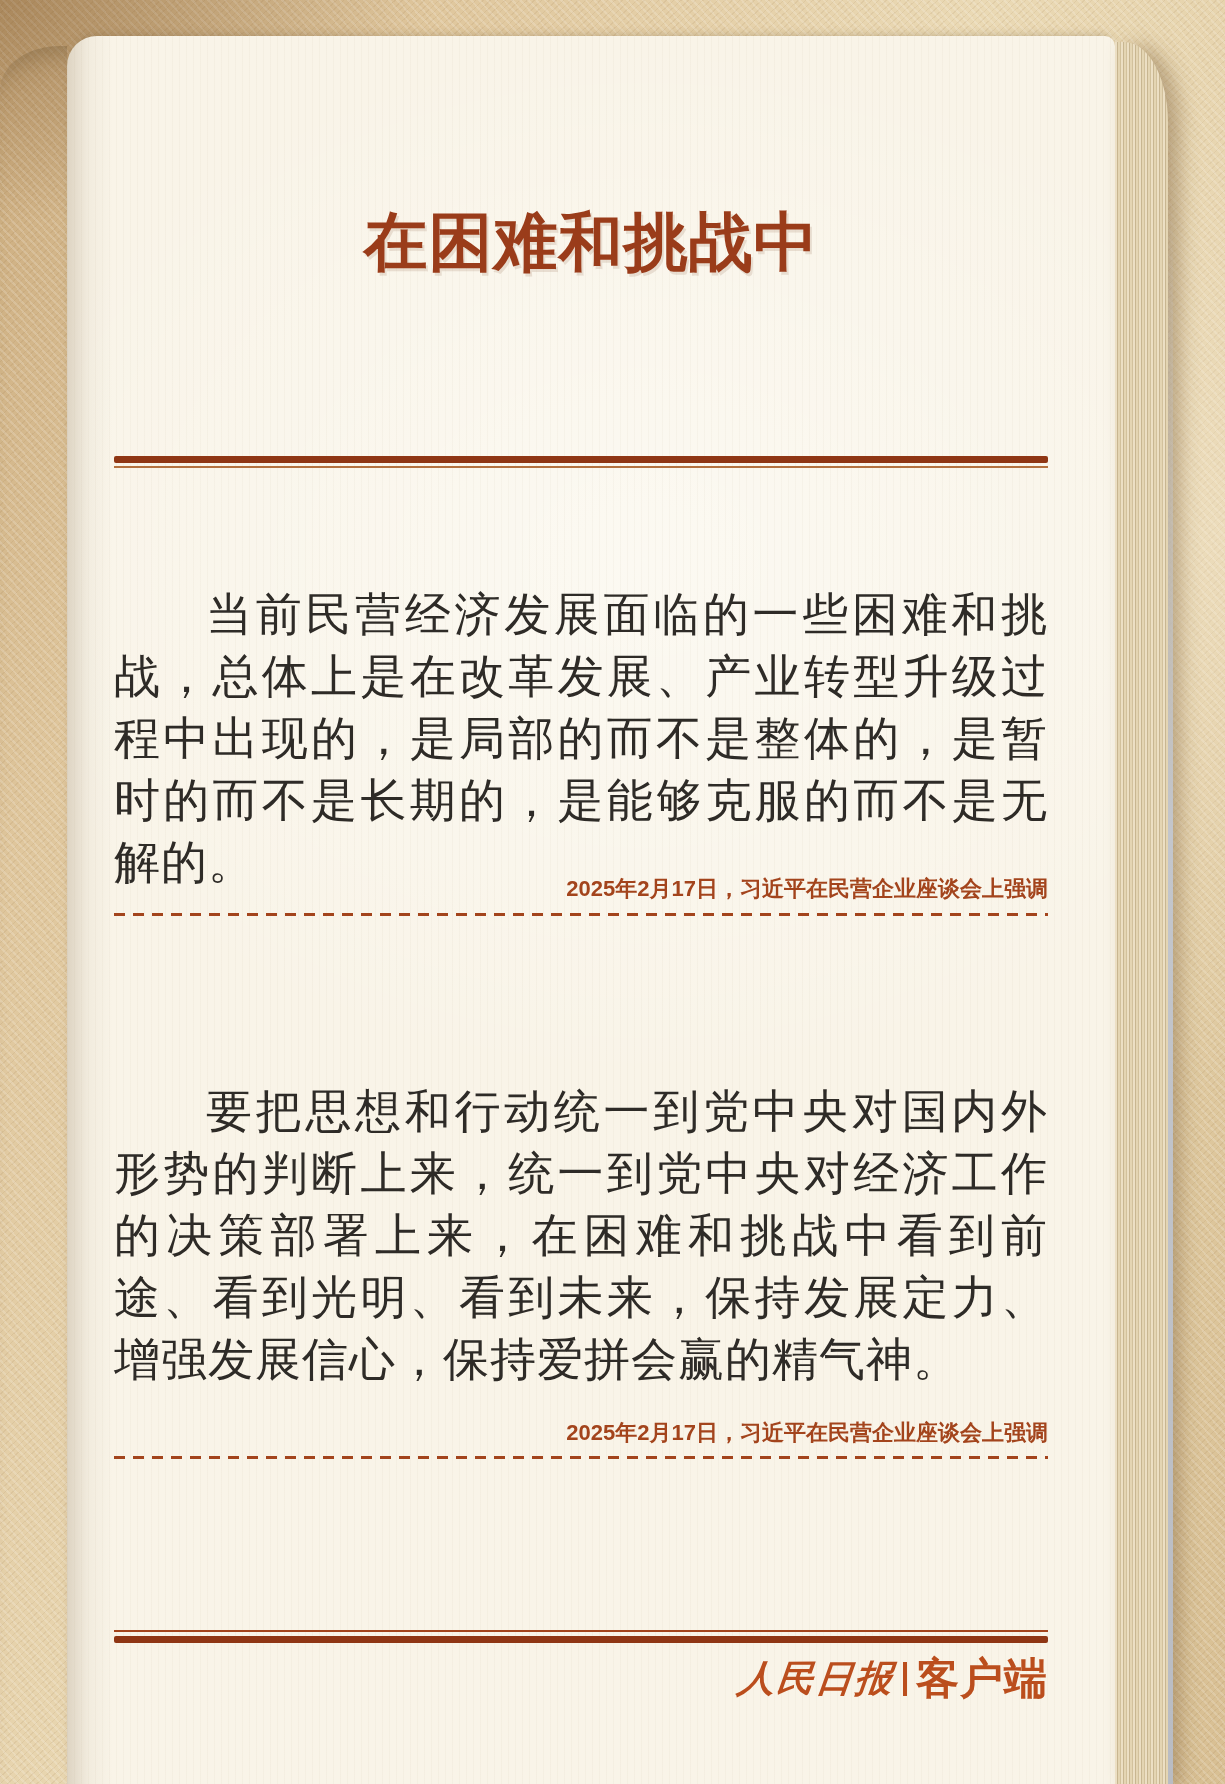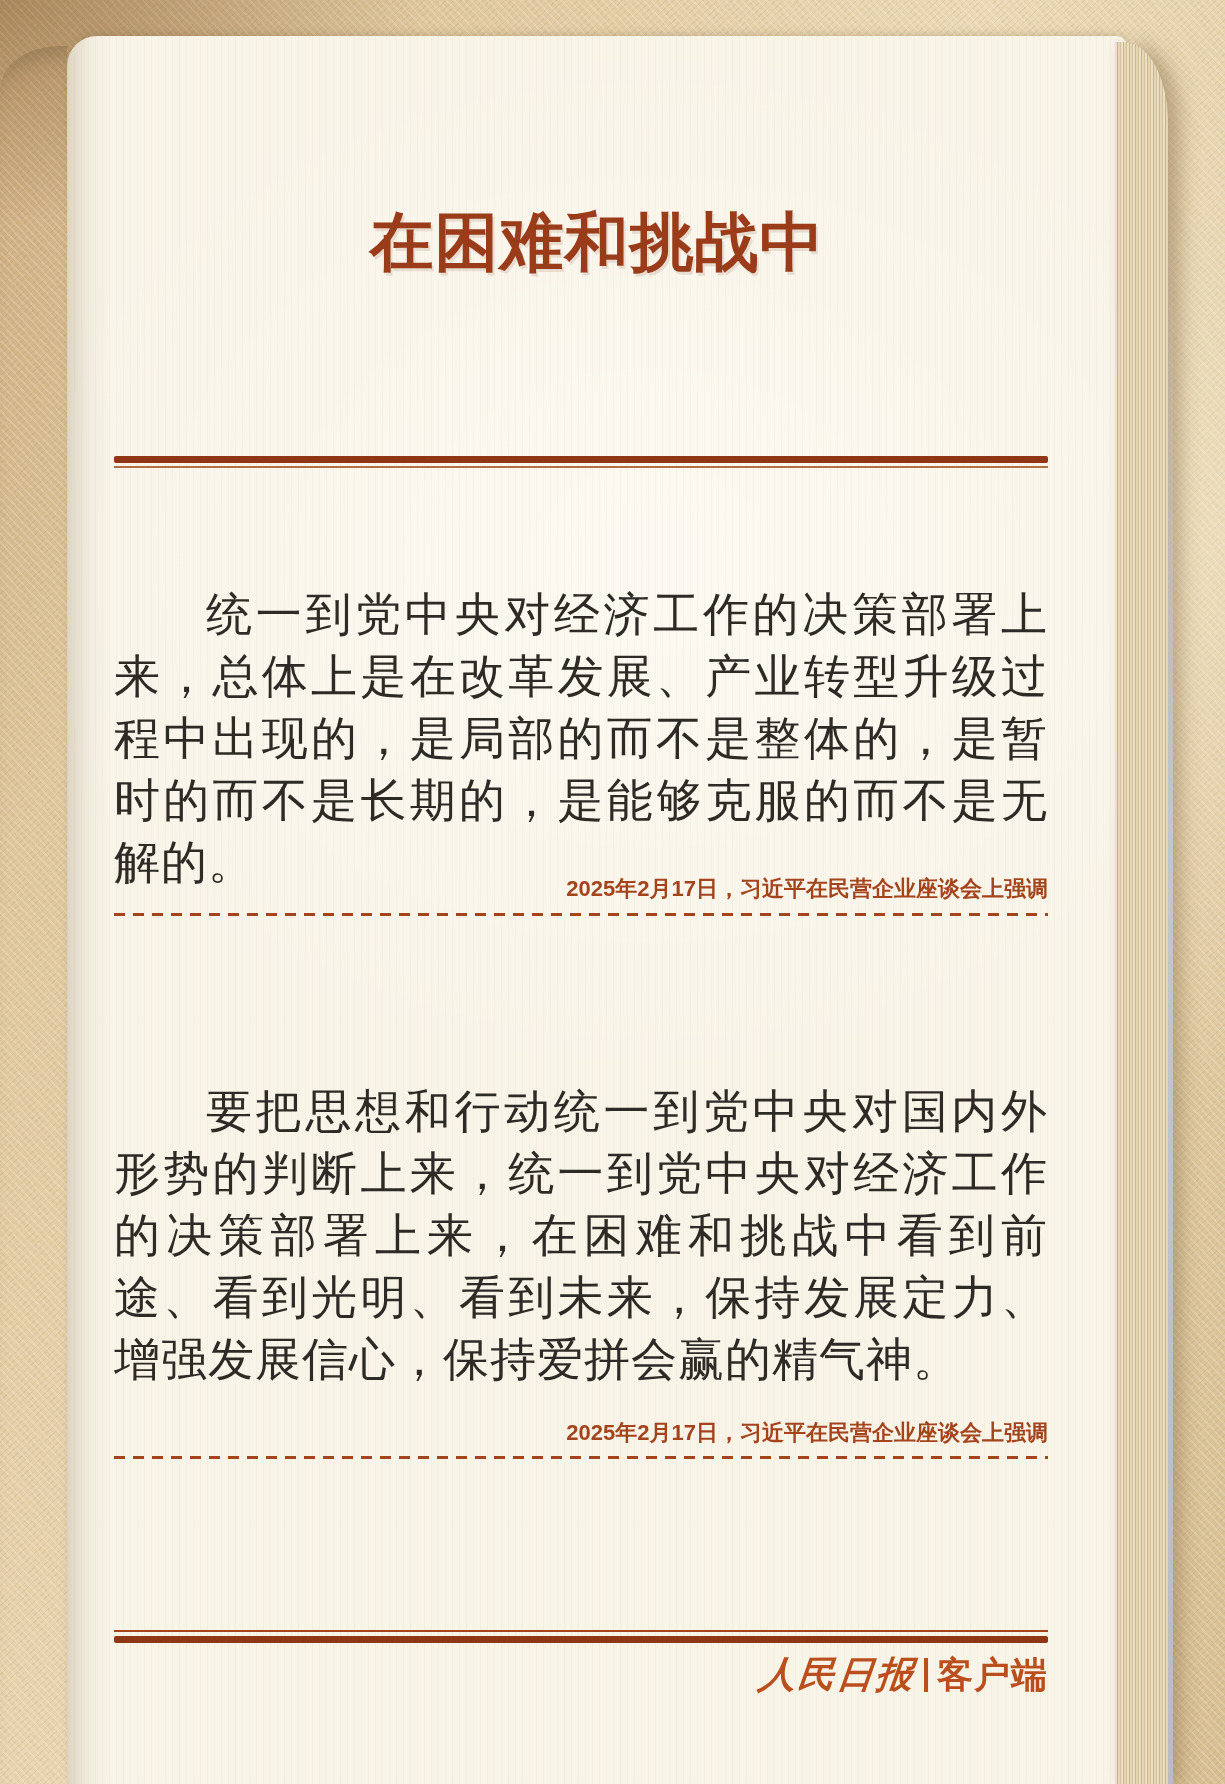--- a/index.html
+++ b/index.html
@@ -40,21 +40,20 @@
     left: 67px; top: 36px; bottom: 0;
     width: 1048px;
     background-color: #f9f4e8;
     background-image:
       linear-gradient(90deg, rgba(150,128,96,0.28) 0, rgba(150,128,96,0.07) 22px, rgba(150,128,96,0) 46px),
       repeating-linear-gradient(90deg, rgba(185,170,140,0.07) 0 1px, rgba(185,170,140,0) 1px 7px),
       radial-gradient(900px 700px at 55% 30%, rgba(255,255,252,0.5), rgba(255,255,252,0) 75%);
     border-top-left-radius: 30px;
     border-top-right-radius: 10px;
     box-shadow: 0 -6px 10px -6px rgba(110,85,50,0.35);
-    padding-left: 12px;
   }
 
   
   .stack-edge {
     position: absolute;
     left: 1115px; top: 42px; bottom: 0;
     width: 53px;
     background-color: #ddcfae;
     background-image:
       repeating-linear-gradient(90deg, #ecdfc4 0 2px, #c8b691 2px 3px, #e4d5b3 3px 5px, #d2c19c 5px 6px),
@@ -149,21 +148,21 @@
     font-style: italic;
     font-weight: 700;
     font-size: 37px;
     transform: skewX(-6deg);
     letter-spacing: 2px;
   }
   .brand-bar { width: 4px; height: 34px; background: #bb4e1d; }
   .brand-suffix {
     font-family: "Liberation Sans", sans-serif;
     font-weight: 900;
-    font-size: 36px;
+    font-size: 43px;
     letter-spacing: 1px;
   }
 </style>
 </head>
 <body>
 
 <div class="canvas">
 
   <div class="left-edge"></div>
 
@@ -172,21 +171,21 @@
       <div>在困难和挑战中</div>
     </div>
 
     <div class="content">
 
       <div class="rule-top">
         <div class="thick"></div>
         <div class="thin"></div>
       </div>
 
-      <div class="para para-1">统一到党中央对经济工作的决策部署上来，总体上是在改革发展、产业转型升级过程中出现的，是局部的而不是整体的，是暂时的而不是长期的，是能够克服的而不是无解的。</div>
+      <div class="para para-1">当前民营经济发展面临的一些困难和挑战，总体上是在改革发展、产业转型升级过程中出现的，是局部的而不是整体的，是暂时的而不是长期的，是能够克服的而不是无解的。</div>
       <div class="attribution attr-1">2025年2月17日，习近平在民营企业座谈会上强调</div>
       <div class="dash-rule dash-1"></div>
 
       <div class="para para-2">要把思想和行动统一到党中央对国内外形势的判断上来，统一到党中央对经济工作的决策部署上来，在困难和挑战中看到前途、看到光明、看到未来，保持发展定力、增强发展信心，保持爱拼会赢的精气神。</div>
       <div class="attribution attr-2">2025年2月17日，习近平在民营企业座谈会上强调</div>
       <div class="dash-rule dash-2"></div>
 
       <div class="rule-bottom">
         <div class="thin"></div>
         <div class="thick"></div>

